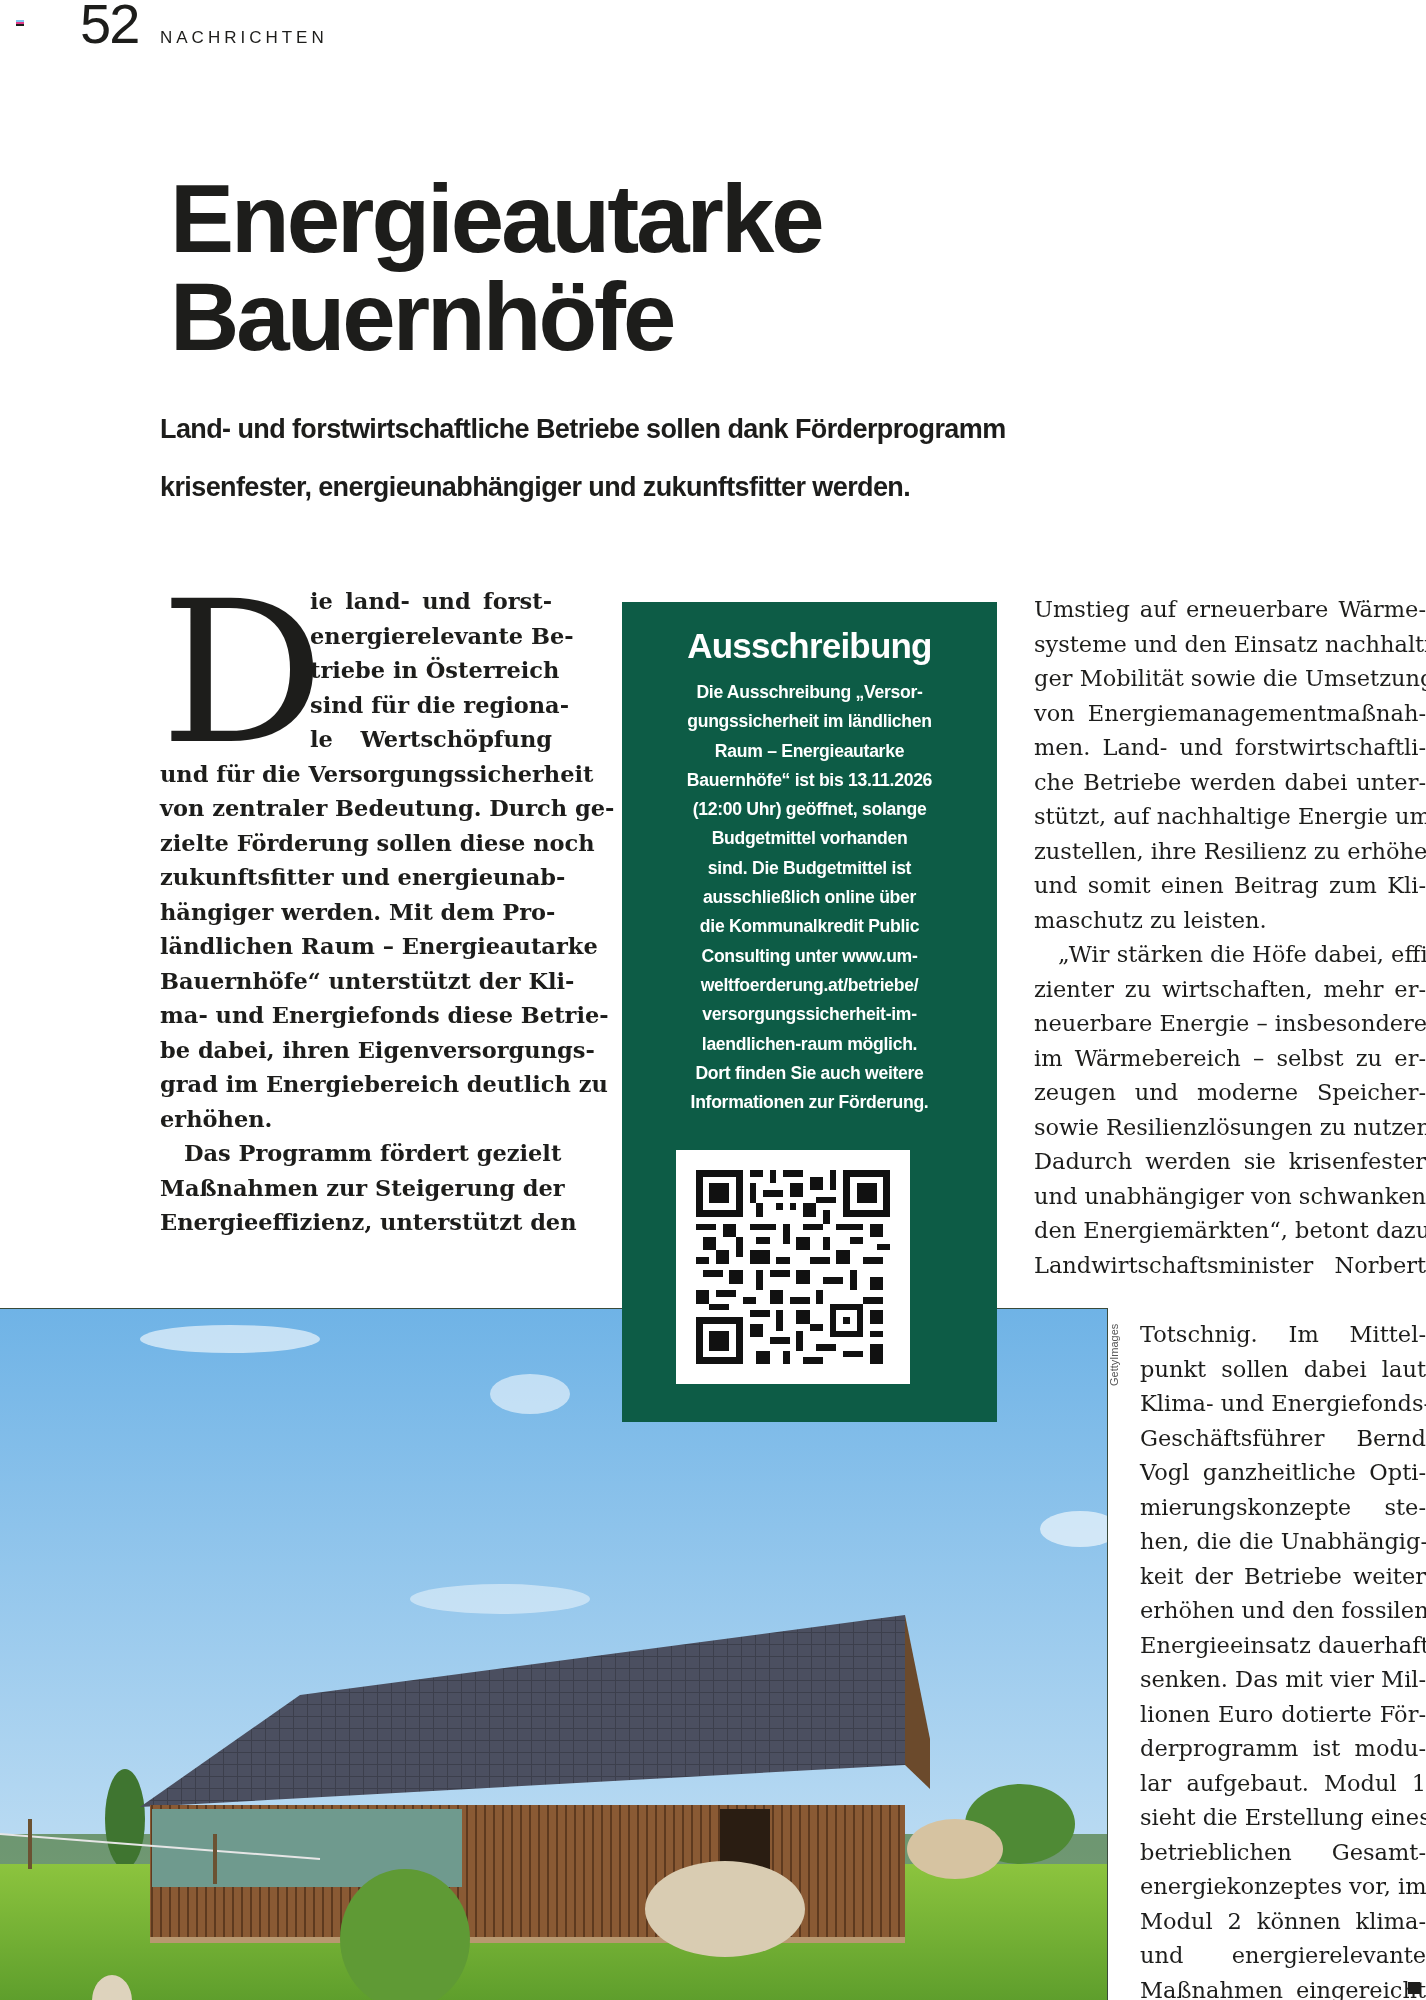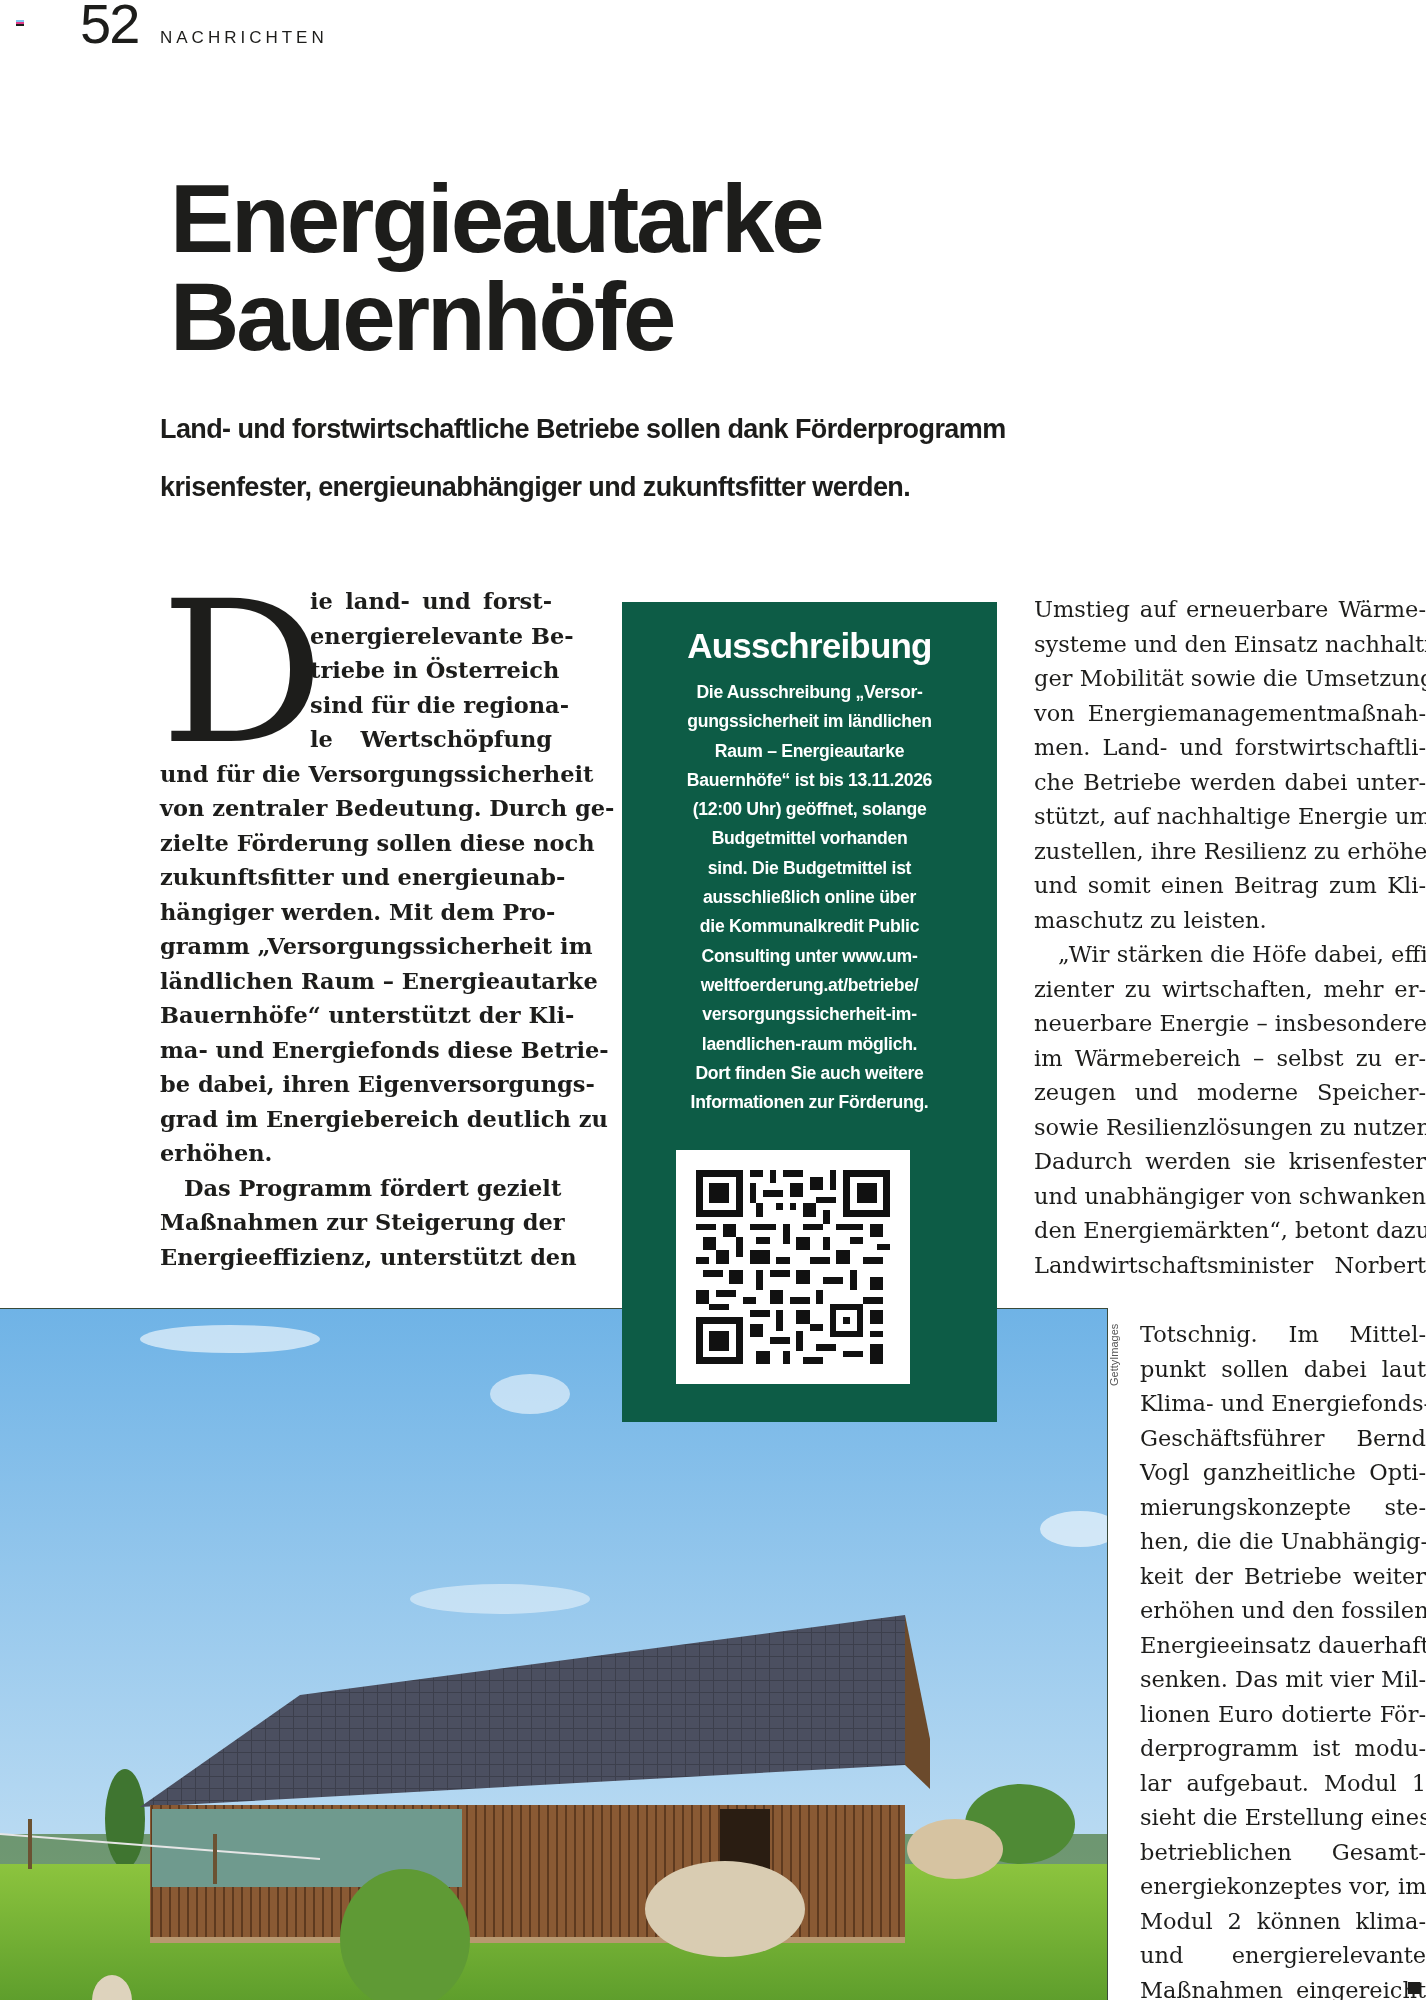--- a/index.html
+++ b/index.html
@@ -110,21 +110,20 @@
     <span class="ln">energierelevante Be-</span>
     <span class="ln">triebe in Österreich</span>
     <span class="ln">sind für die regiona-</span>
     <span class="ln">le Wertschöpfung</span>
   </div>
   <span class="ln">und für die Versorgungssicherheit</span>
   <span class="ln">von zentraler Bedeutung. Durch ge-</span>
   <span class="ln">zielte Förderung sollen diese noch</span>
   <span class="ln">zukunftsfitter und energieunab-</span>
   <span class="ln">hängiger werden. Mit dem Pro-</span>
-  <span class="ln">gramm „Versorgungssicherheit im</span>
   <span class="ln">ländlichen Raum – Energieautarke</span>
   <span class="ln">Bauernhöfe“ unterstützt der Kli-</span>
   <span class="ln">ma- und Energiefonds diese Betrie-</span>
   <span class="ln">be dabei, ihren Eigenversorgungs-</span>
   <span class="ln">grad im Energiebereich deutlich zu</span>
   <span class="ln last">erhöhen.</span>
   <span class="ln indent">Das Programm fördert gezielt</span>
   <span class="ln">Maßnahmen zur Steigerung der</span>
   <span class="ln">Energieeffizienz, unterstützt den</span>
 </div>

